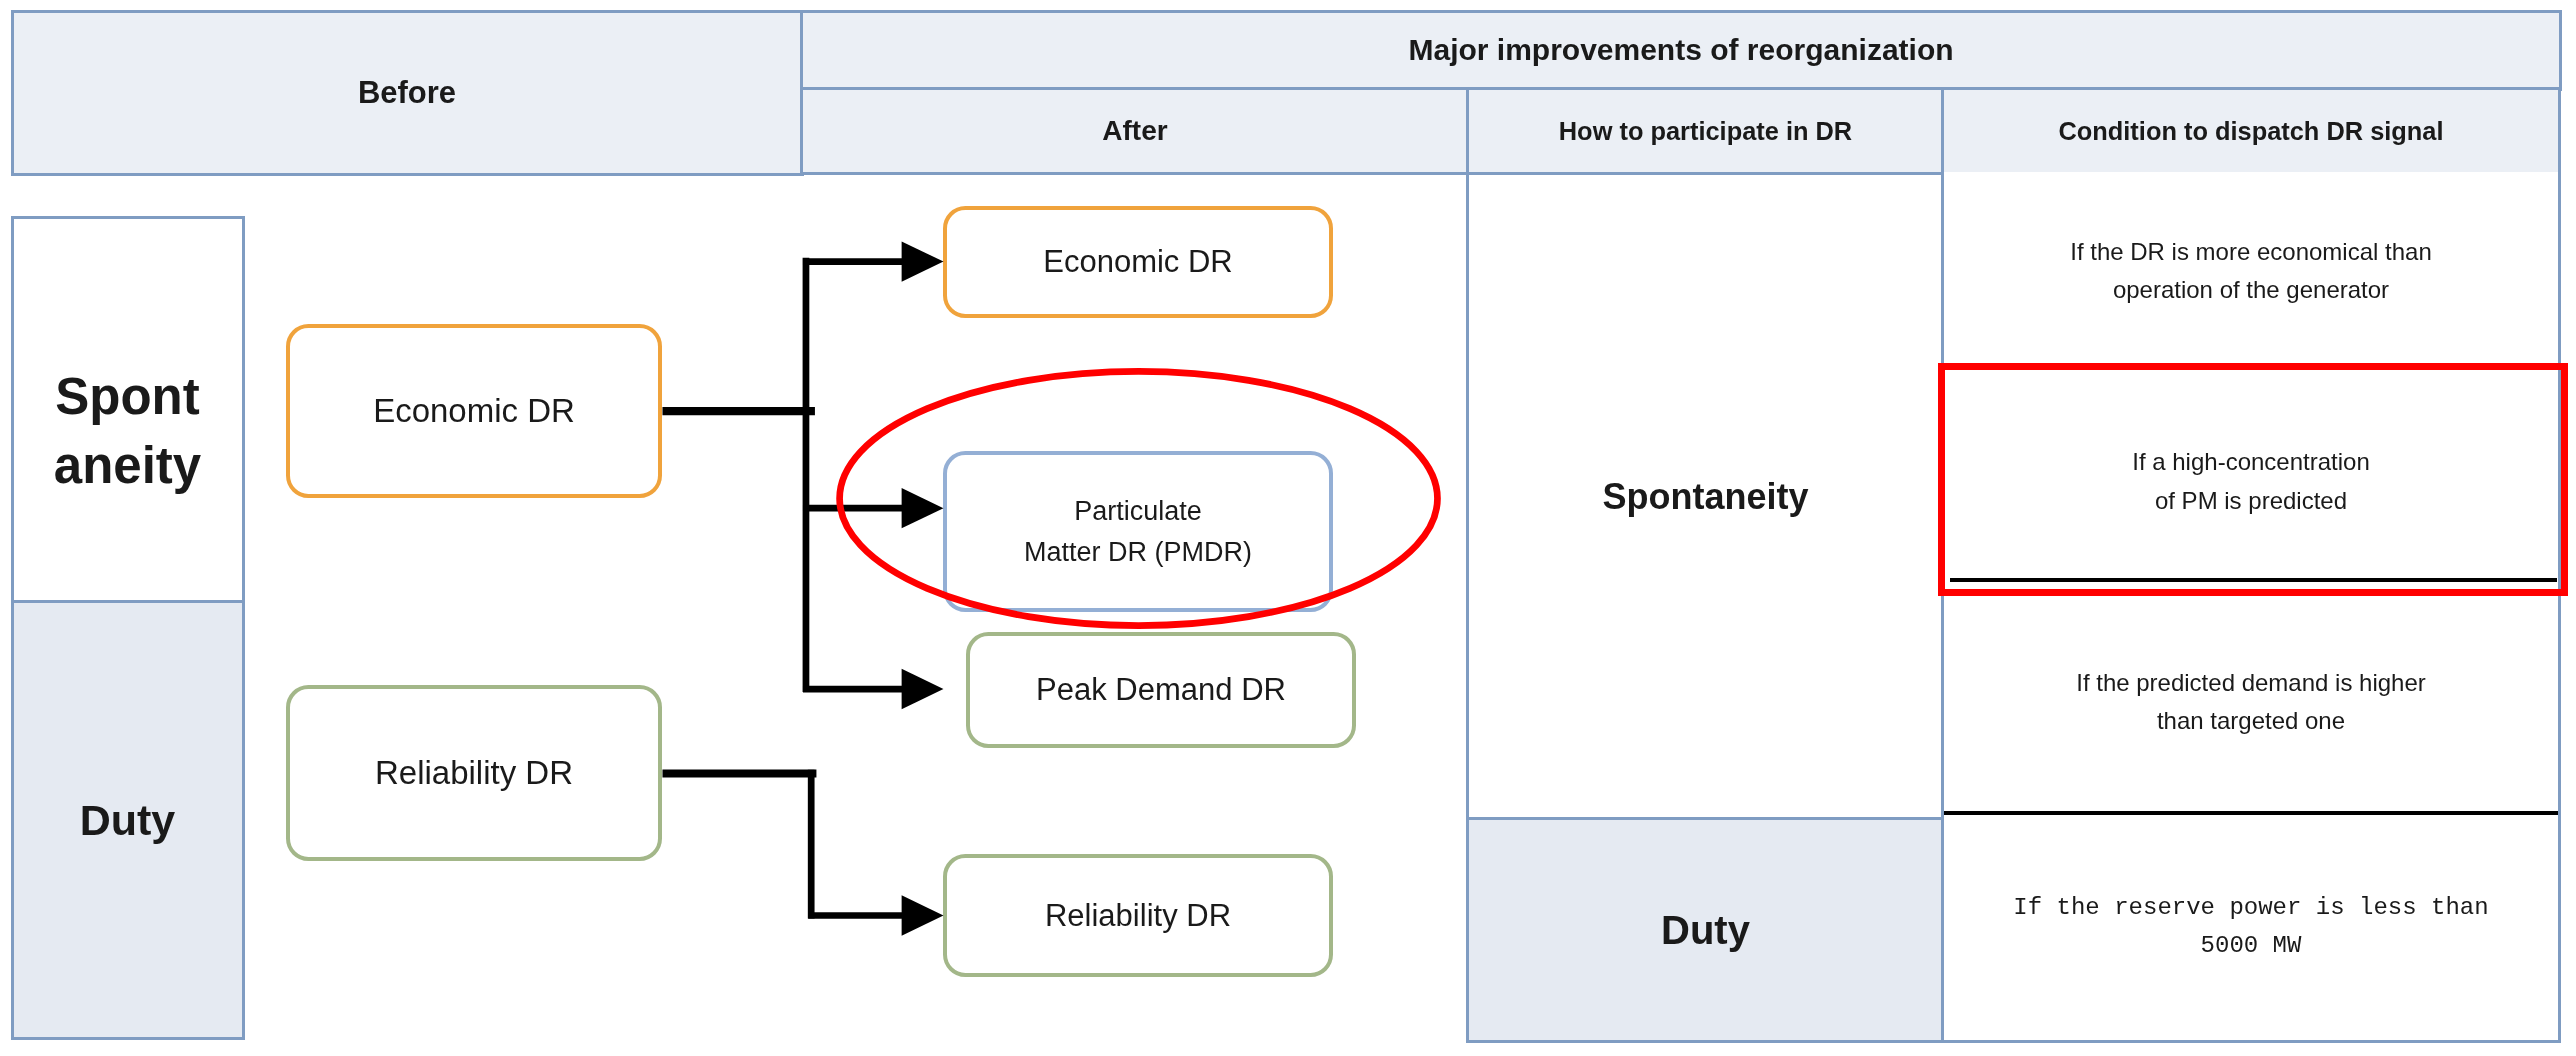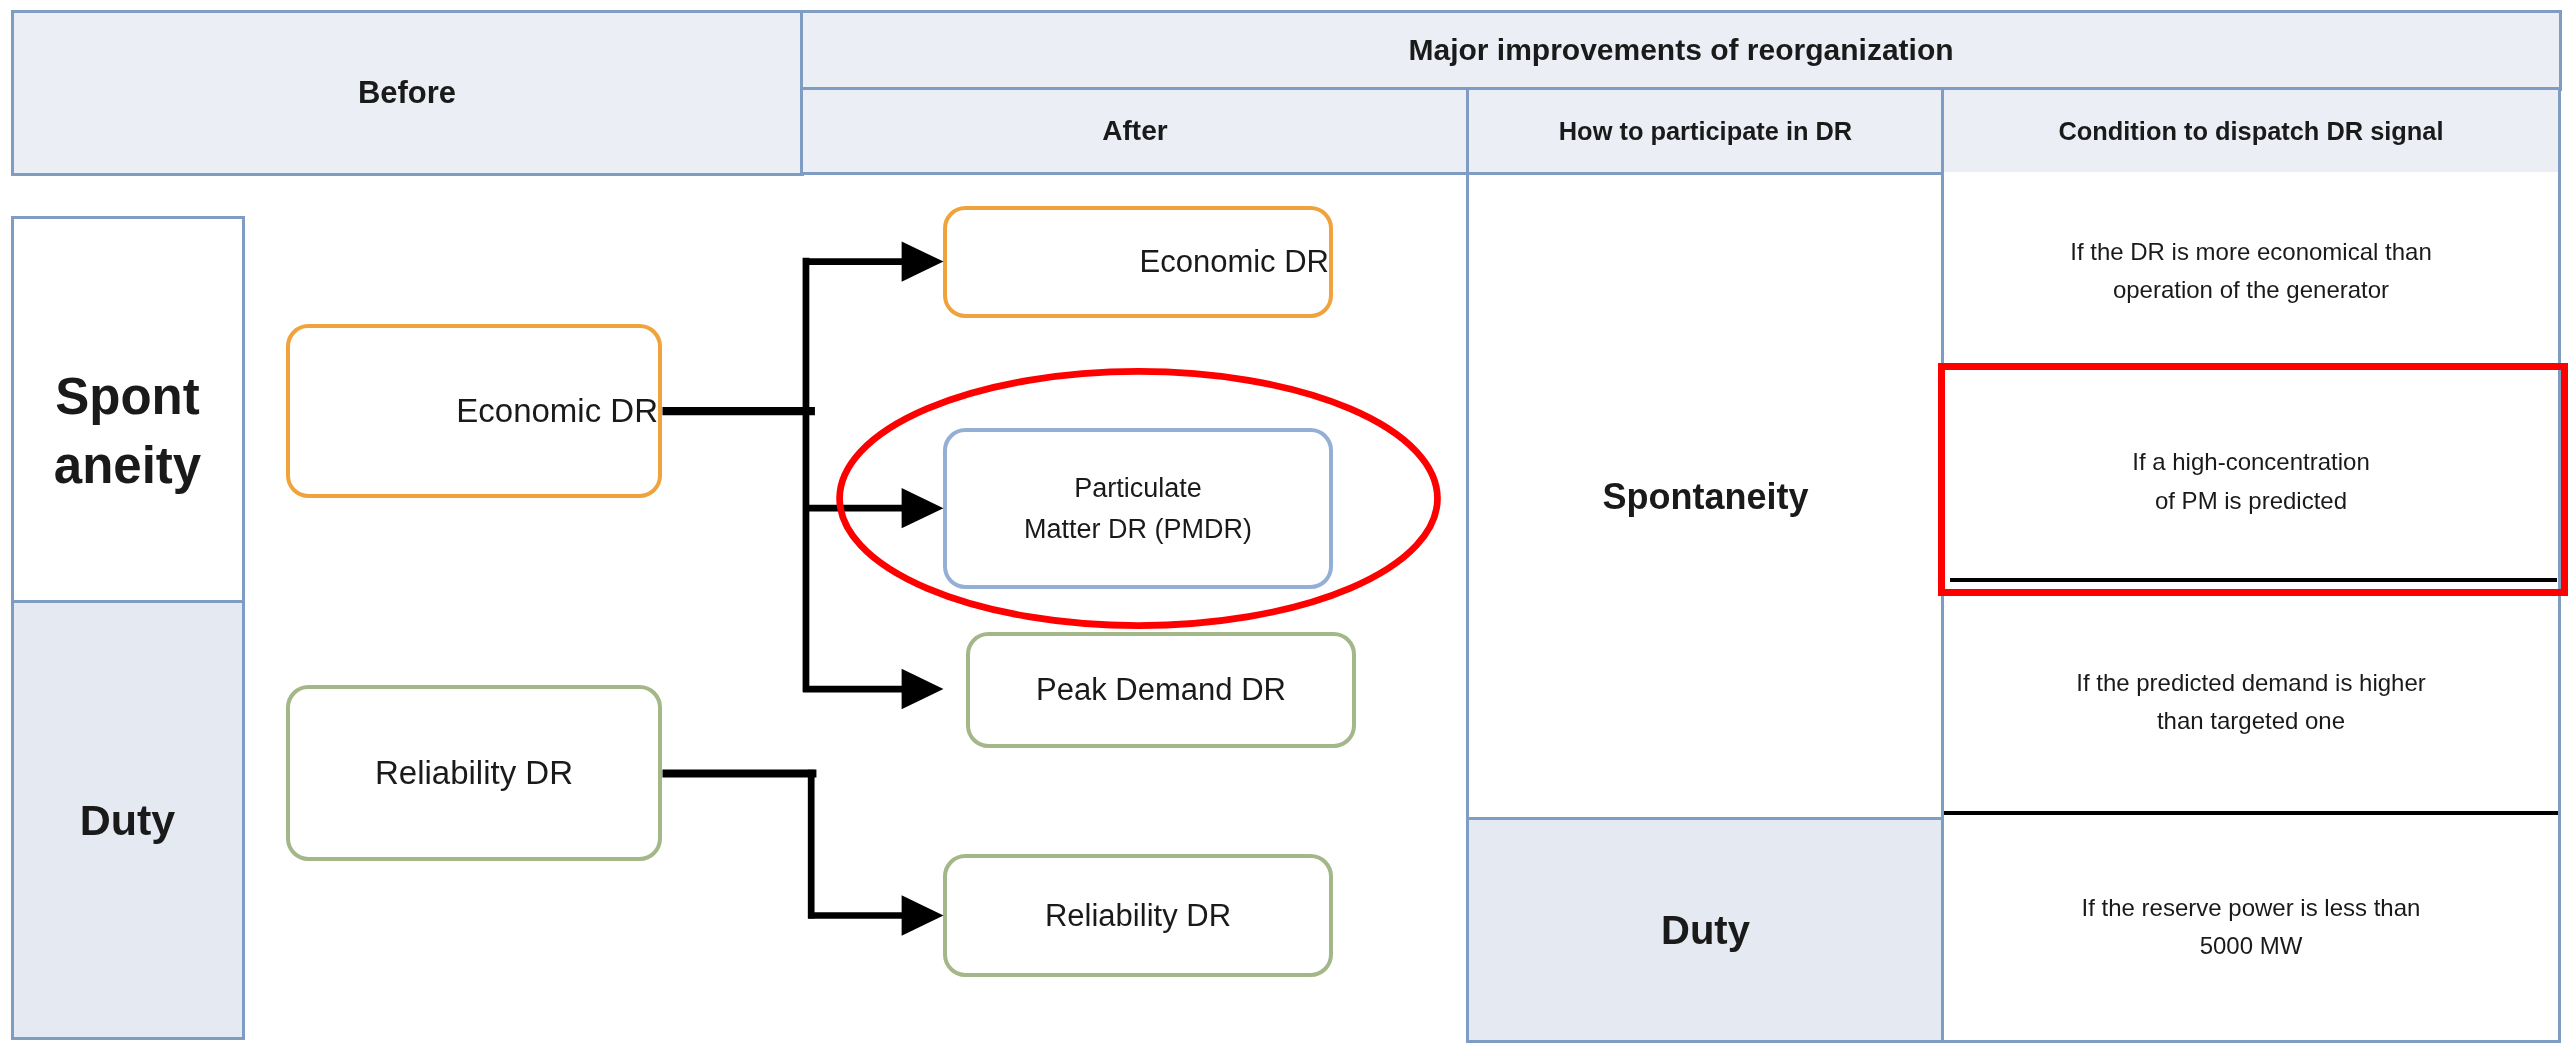--- a/index.html
+++ b/index.html
@@ -48,39 +48,39 @@
     border-bottom:3px solid var(--table-border);
     z-index:1;
   }
   .cond-row{
     display:flex;align-items:center;justify-content:center;text-align:center;
     font-size:24px;line-height:1.6;box-sizing:border-box;
   }
   #cond-r1{height:198px;}
   #cond-r2{height:223px;}
   #cond-r3{height:222px;border-bottom:4.5px solid var(--line-black);}
-  #cond-r4{height:224px;}
+  #cond-r4{height:224px;font-family:Liberation Mono, monospace;}
 
   #pm-highlight{
     position:absolute;left:1938px;top:363px;width:630px;height:233px;
     box-sizing:border-box;border:7.5px solid var(--red);
     z-index:6;pointer-events:none;
   }
   #pm-highlight .black-line{
     position:absolute;left:4.5px;right:4.5px;bottom:6.7px;height:4.5px;background:var(--line-black);
   }
 
   .flowbox{
     position:absolute;box-sizing:border-box;background:#ffffff;
     border-radius:22.4px;display:flex;align-items:center;justify-content:center;
     text-align:center;z-index:2;
   }
-  .b-orange{border:4.5px solid var(--orange);justify-content:flex-end;}
+  .b-orange{border:4.5px solid var(--orange);}
   .b-green{border:4.5px solid var(--green);}
-  .b-blue{border:4.5px solid var(--blue);}
+  .b-blue{border:4.5px solid var(--blue);margin-top:23px;}
 
   #box-b-eco{left:286px;top:324px;width:376px;height:174px;font-size:33px;}
   #box-b-rel{left:286px;top:685px;width:376px;height:176px;font-size:33px;}
   #box-a-eco{left:943px;top:206px;width:390px;height:112px;font-size:31px;}
   #box-a-pmdr{left:943px;top:428px;width:390px;height:161px;font-size:27px;line-height:1.5;}
   #box-a-peak{left:943px;top:632px;width:390px;height:116px;font-size:31px;margin-left:23px;}
   #box-a-rel{left:943px;top:854px;width:390px;height:123px;font-size:31px;}
 
   #connector-layer{position:absolute;left:0;top:0;width:2576px;height:1056px;z-index:4;pointer-events:none;}
   #connector-layer line{stroke:var(--line-black);}

